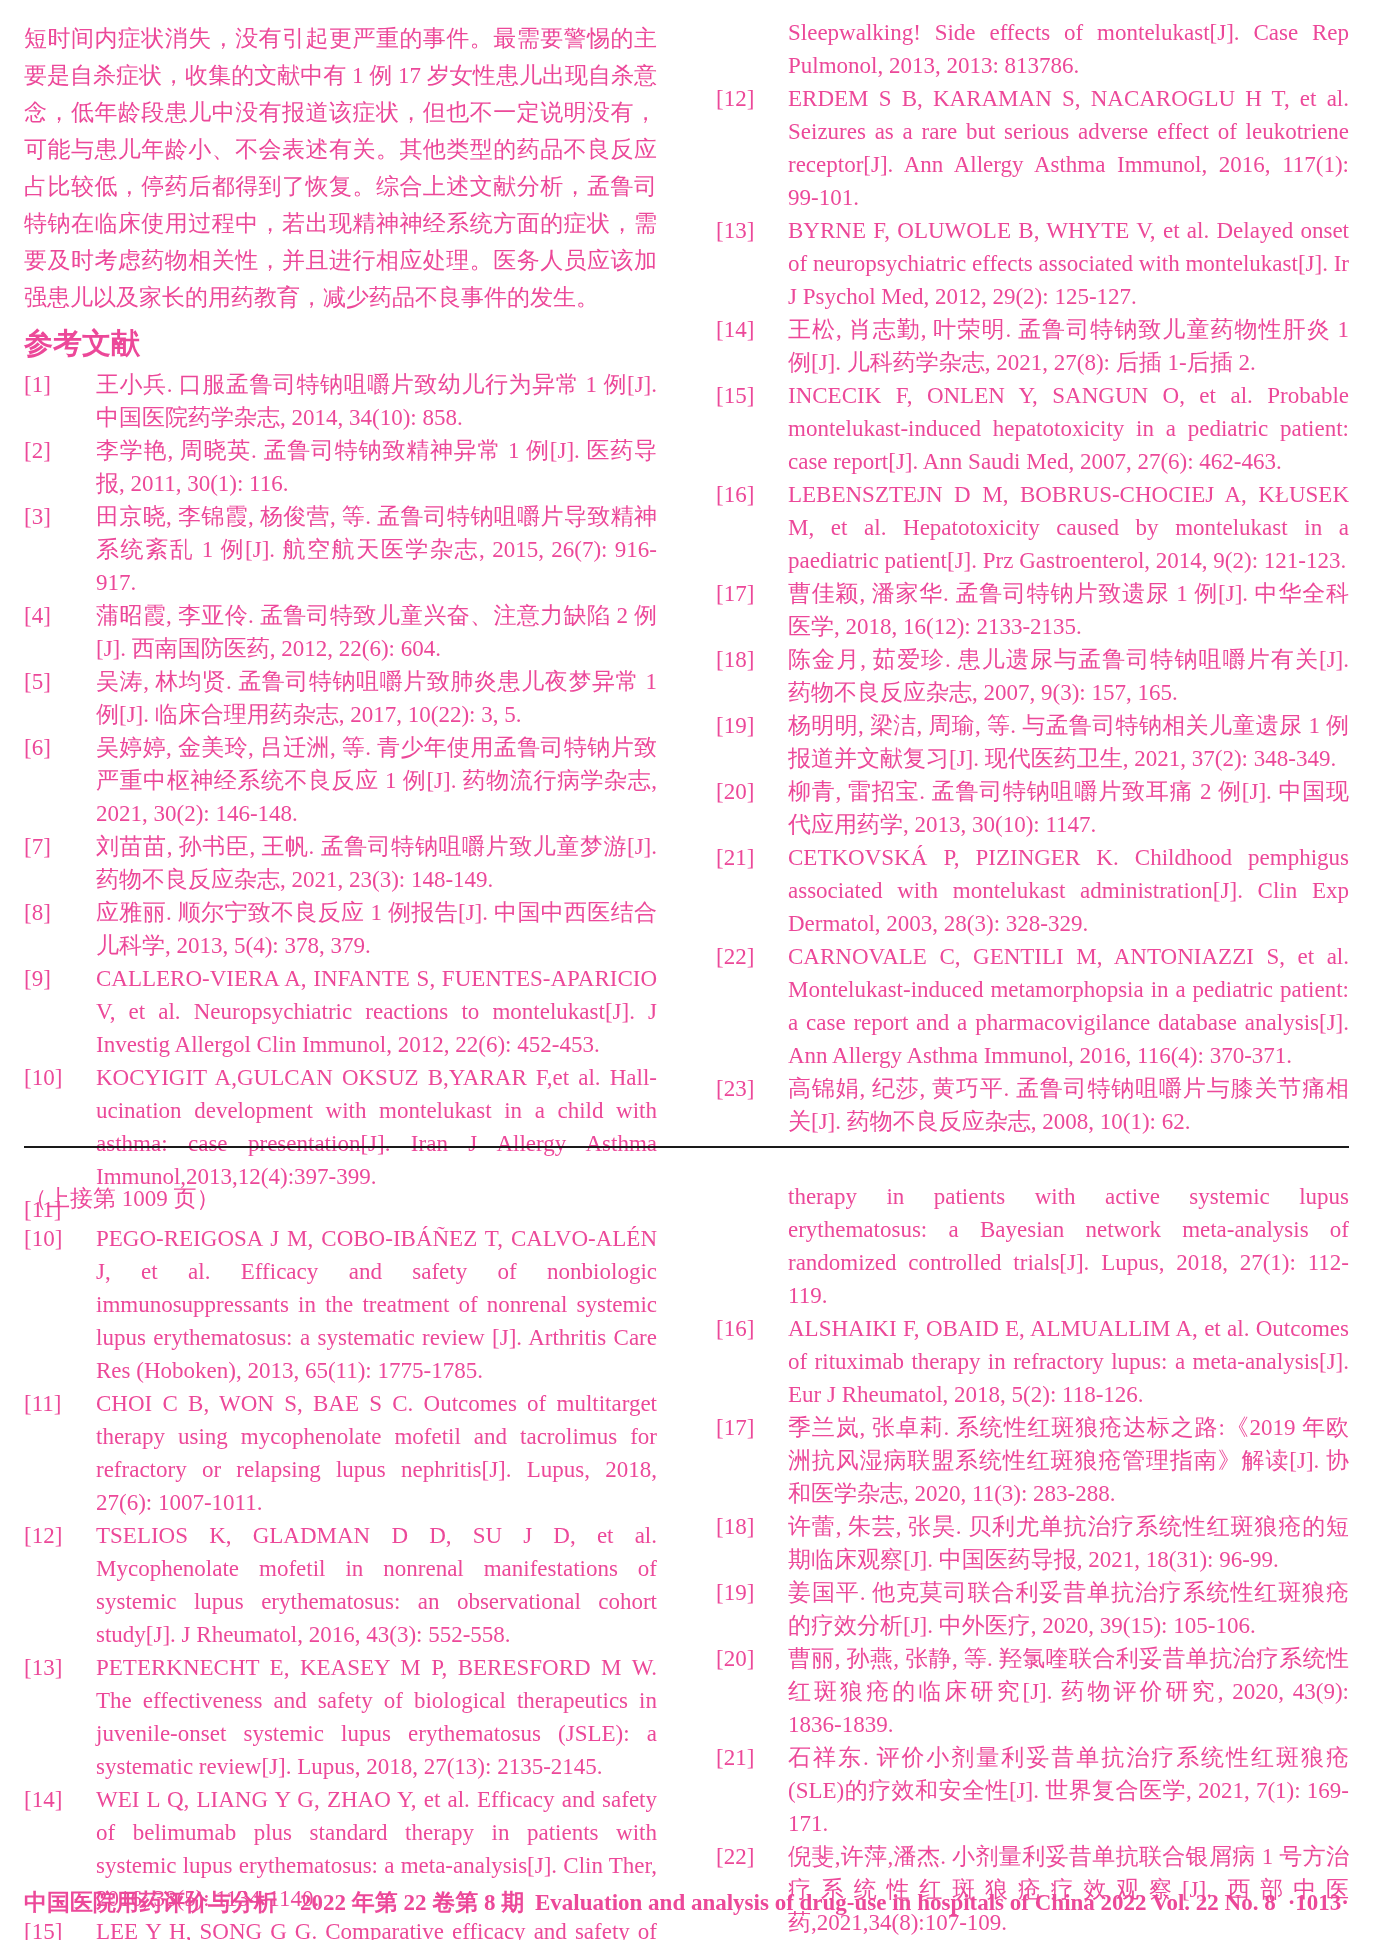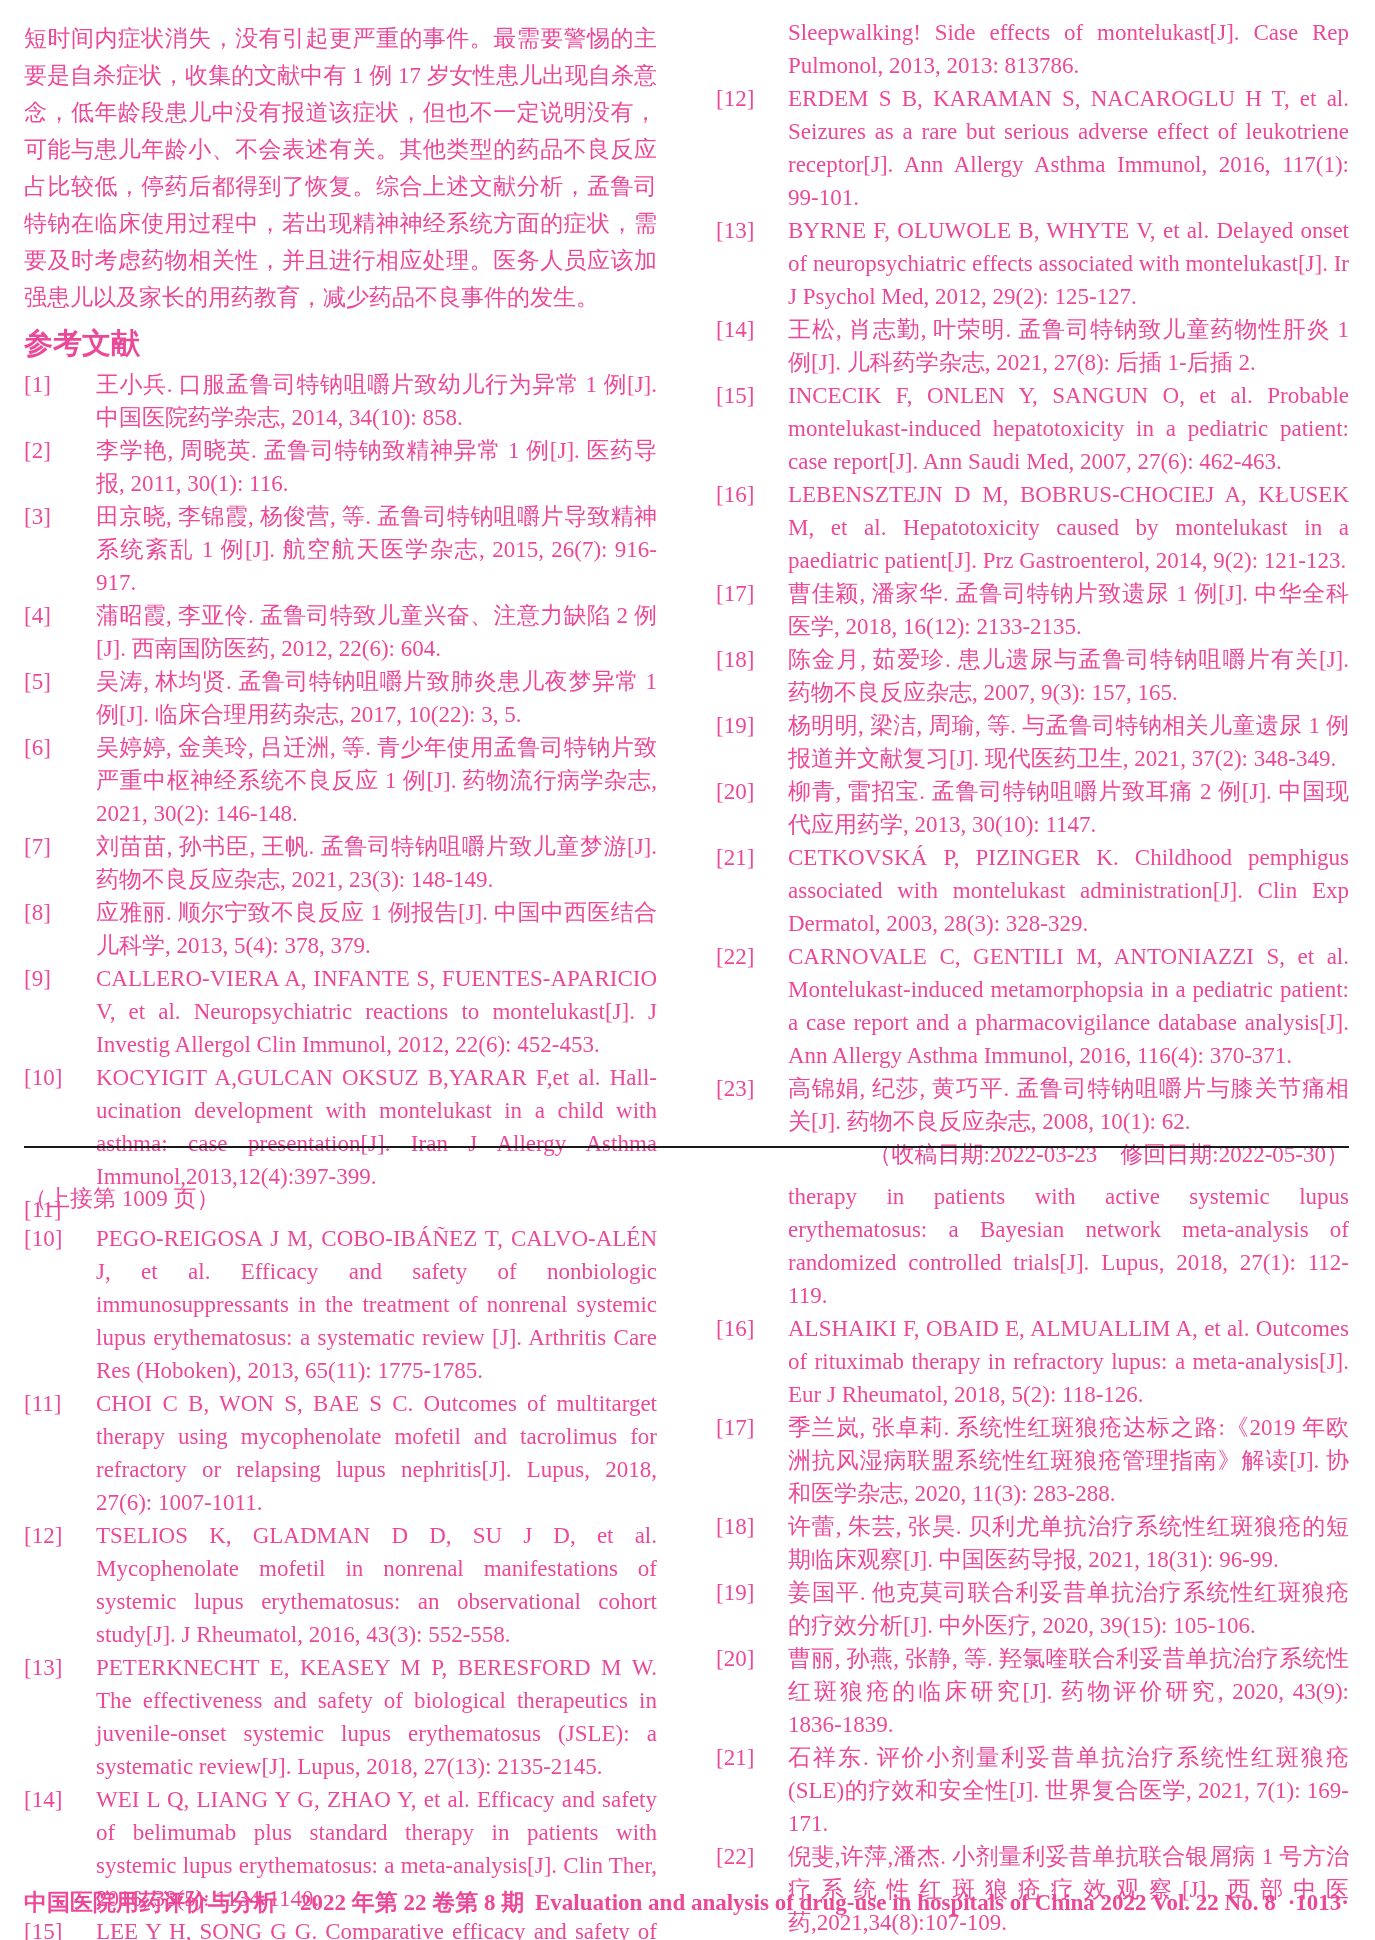--- a/index.html
+++ b/index.html
@@ -169,21 +169,20 @@
         <div class="ref">
           <span class="ref-num">[22]</span>
           <span class="ref-body">CARNOVALE C, GENTILI M, ANTONIAZZI S, et al. Montelukast-induced metamorphopsia in a pediatric patient: a case report and a pharmacovigilance database analysis[J]. Ann Allergy Asthma Immunol, 2016, 116(4): 370-371.</span>
         </div>
 
         <div class="ref">
           <span class="ref-num">[23]</span>
           <span class="ref-body">高锦娟, 纪莎, 黄巧平. 孟鲁司特钠咀嚼片与膝关节痛相关[J]. 药物不良反应杂志, 2008, 10(1): 62.</span>
         </div>
       </div>
-    <div class="dates-line">（收稿日期:2022-03-23　修回日期:2022-05-30）</div>
   </div>
 
   <div class="divider"></div>
 
   <div class="col col-bl">
     <div class="continued-note">（上接第 1009 页）</div>
     <div>
 
         <div class="ref">
           <span class="ref-num">[10]</span>

